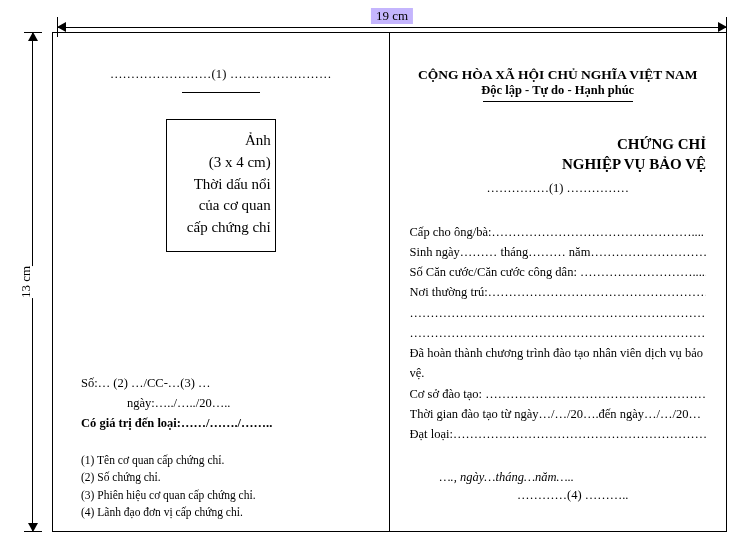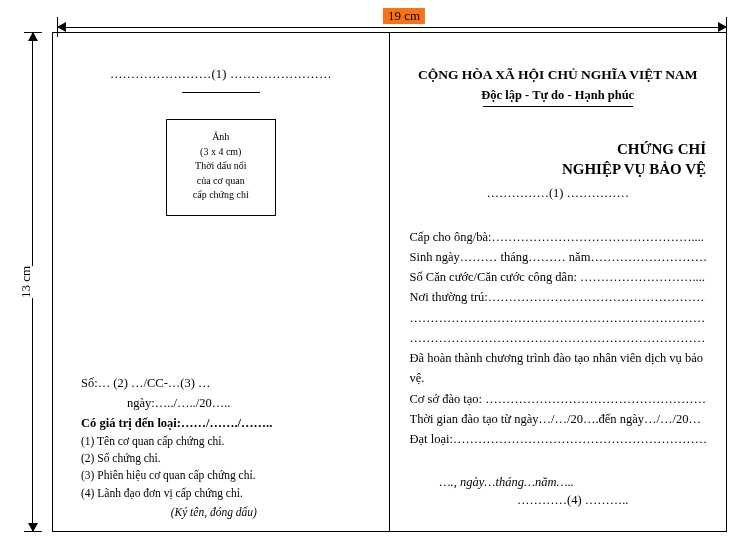--- a/index.html
+++ b/index.html
@@ -23,23 +23,22 @@
     top: 8px;
     width: 670px;
     height: 26px;
   }
   .dim-top .label {
     position: absolute;
     left: 50%;
     top: 0;
     transform: translateX(-50%);
     font-size: 13px;
-    background: #f97316;
+    background: #c4b5fd;
     padding: 0 5px;
-    margin-left: 12px;
   }
   .dim-top .line {
     position: absolute;
     left: 0;
     right: 0;
     top: 19px;
     height: 1px;
     background: #000;
   }
   .arrow {
@@ -150,22 +149,22 @@
     background: #000;
     margin: 10px auto 0 auto;
   }
 
   .photo-box {
     width: 110px;
     margin: 26px auto 0 auto;
     border: 1px solid #000;
     box-sizing: border-box;
     padding: 10px 4px 12px 4px;
-    text-align: center;
-    font-size: 10px;
+    text-align: right;
+    font-size: 15px;
     line-height: 1.45;
   }
 
   .left-bottom {
     position: absolute;
     left: 28px;
     right: 18px;
     top: 340px;
     font-size: 12.5px;
     line-height: 1.6;
@@ -196,21 +195,20 @@
   .nation {
     text-align: center;
     font-weight: bold;
     font-size: 13.5px;
     margin-top: 16px;
   }
   .motto {
     text-align: center;
     font-weight: bold;
     font-size: 12.5px;
-    margin-top: 5px;
   }
   .motto-underline {
     width: 150px;
     height: 1px;
     background: #000;
     margin: 3px auto 0 auto;
   }
   .title {
     text-align: right;
     font-weight: bold;
@@ -290,21 +288,20 @@
       <div>Số:… (2) …/CC-…(3) …</div>
       <div class="indent">ngày:…../…../20…..</div>
       <div class="bold">Có giá trị đến loại:……/……./……..</div>
     </div>
 
     <div class="notes">
       <div>(1) Tên cơ quan cấp chứng chỉ.</div>
       <div>(2) Số chứng chỉ.</div>
       <div>(3) Phiên hiệu cơ quan cấp chứng chỉ.</div>
       <div>(4) Lãnh đạo đơn vị cấp chứng chỉ.</div>
-      <div class="sign">(Ký tên, đóng dấu)</div>
     </div>
   </div>
 
   <div class="page right">
     <div class="nation">CỘNG HÒA XÃ HỘI CHỦ NGHĨA VIỆT NAM</div>
     <div class="motto">Độc lập - Tự do - Hạnh phúc</div>
     <div class="motto-underline"></div>
 
     <div class="title">
       <div>CHỨNG CHỈ</div>

